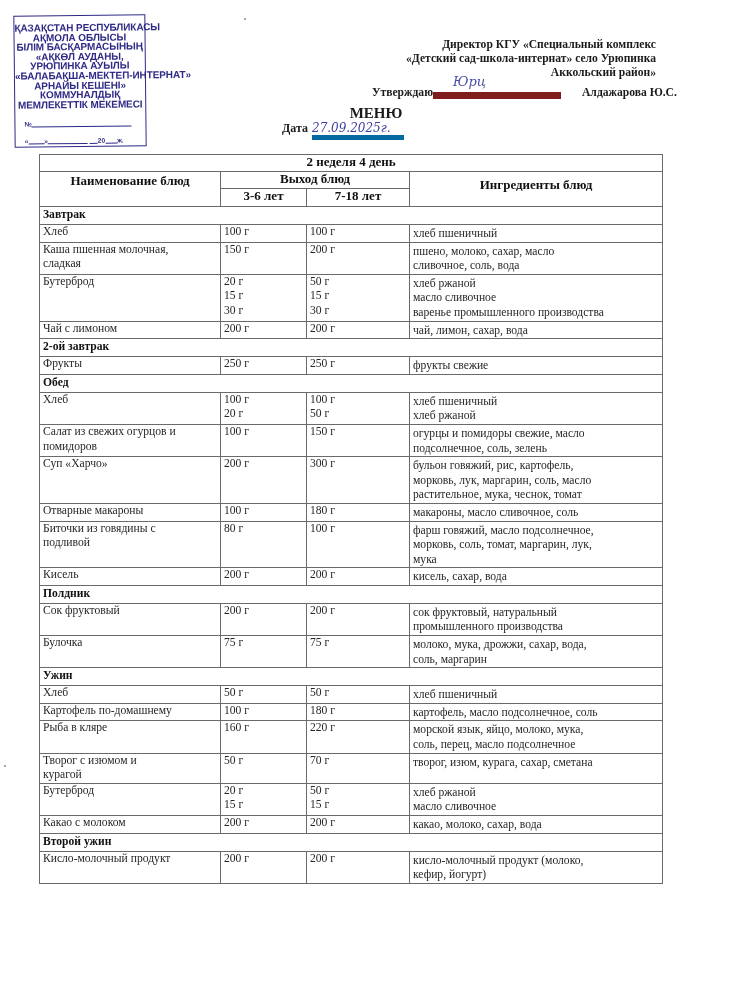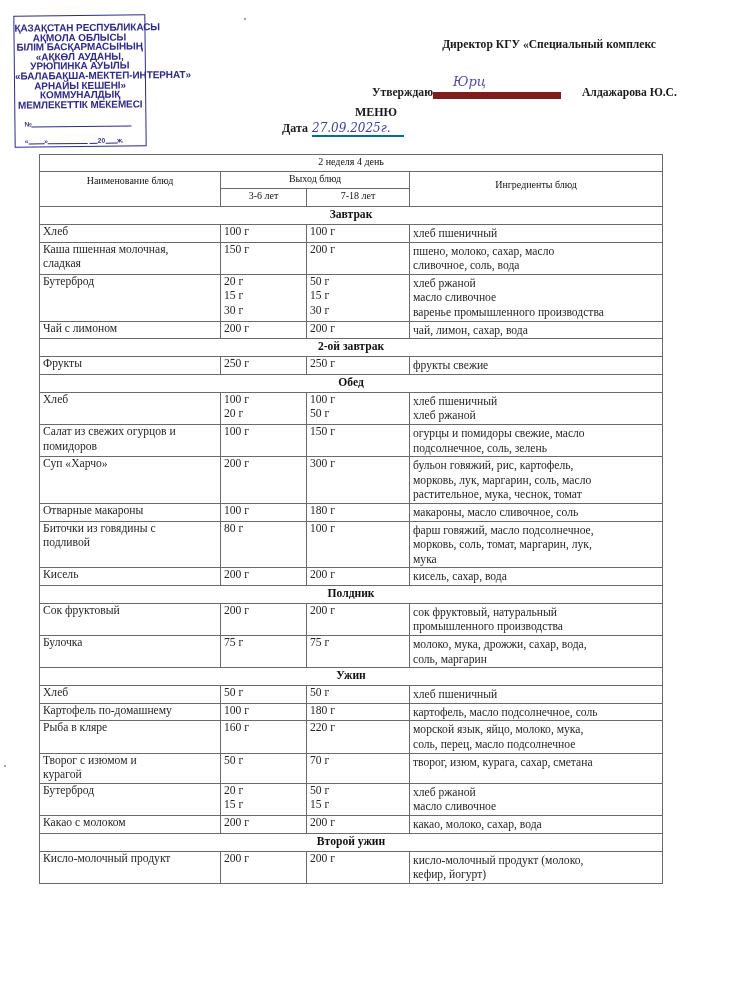--- a/index.html
+++ b/index.html
@@ -106,37 +106,37 @@
     }
 
     
     .menu-title {
       position: absolute;
       left: 0;
       width: 732px;
       top: 105px;
       text-align: center;
       font-weight: bold;
-      font-size: 12px;
+      font-size: 15px;
       padding-left: 0px;
       box-sizing: border-box;
     }
     .menu-title span { display: inline-block; margin-left: 20px; }
     .date-line {
       position: absolute;
       left: 282px;
       top: 121px;
       font-weight: bold;
       font-size: 12px;
       white-space: nowrap;
     }
     .date-line .date-value {
       display: inline-block;
       min-width: 92px;
-      border-bottom: 2px solid #0369a1;
+      border-bottom: 5px solid #0369a1;
       margin-left: 4px;
       font-family: "DejaVu Serif", serif;
       font-style: italic;
       font-weight: normal;
       color: #3d3f9e;
       font-size: 12px;
       line-height: 13px;
     }
 
     
@@ -152,28 +152,27 @@
     table.menu-table td, table.menu-table th {
       border: 1px solid #6a6a6a;
       padding: 0 3px;
       vertical-align: top;
       line-height: 14.6px;
       font-weight: normal;
       text-align: left;
       color: #262626;
     }
     table.menu-table th {
-      font-weight: normal;
+      font-weight: bold;
       text-align: center;
       vertical-align: top;
-      font-size: 10px;
+      font-size: 13px;
       color: #111;
     }
     table.menu-table td.section {
-      text-align: center;
       font-weight: bold;
       color: #111;
       padding-top: 1px;
       height: 16px;
     }
     table.menu-table td .ln { display: block; }
     table.menu-table td.ingr { padding-top: 2px; margin-top: 8px; }
     col.c-name { width: 181px; }
     col.c-a { width: 86px; }
     col.c-b { width: 103px; }
@@ -205,20 +204,22 @@
     <span>№</span><span class="underline"></span>
   </div>
   <div class="stamp-date">
     <span>«</span><span class="u" style="width:16px"></span><span>»</span><span class="u" style="width:40px"></span>
     <span class="u" style="width:8px"></span><span>20</span><span class="u" style="width:12px"></span><span>ж.</span>
   </div>
 </div>
 
 <div class="approval">
   <div>Директор КГУ «Специальный комплекс</div>
+  <div>«Детский сад-школа-интернат» село Урюпинка</div>
+  <div>Аккольский район»</div>
 </div>
 <div class="approve-line">
   <span>Утверждаю</span><span class="sig-line"><span class="signature">Юрц</span></span><span class="person">Алдажарова Ю.С.</span>
 </div>
 
 <div class="menu-title"><span>МЕНЮ</span></div>
 <div class="date-line">
   <span>Дата</span><span class="date-value">27.09.2025г.</span>
 </div>
 

